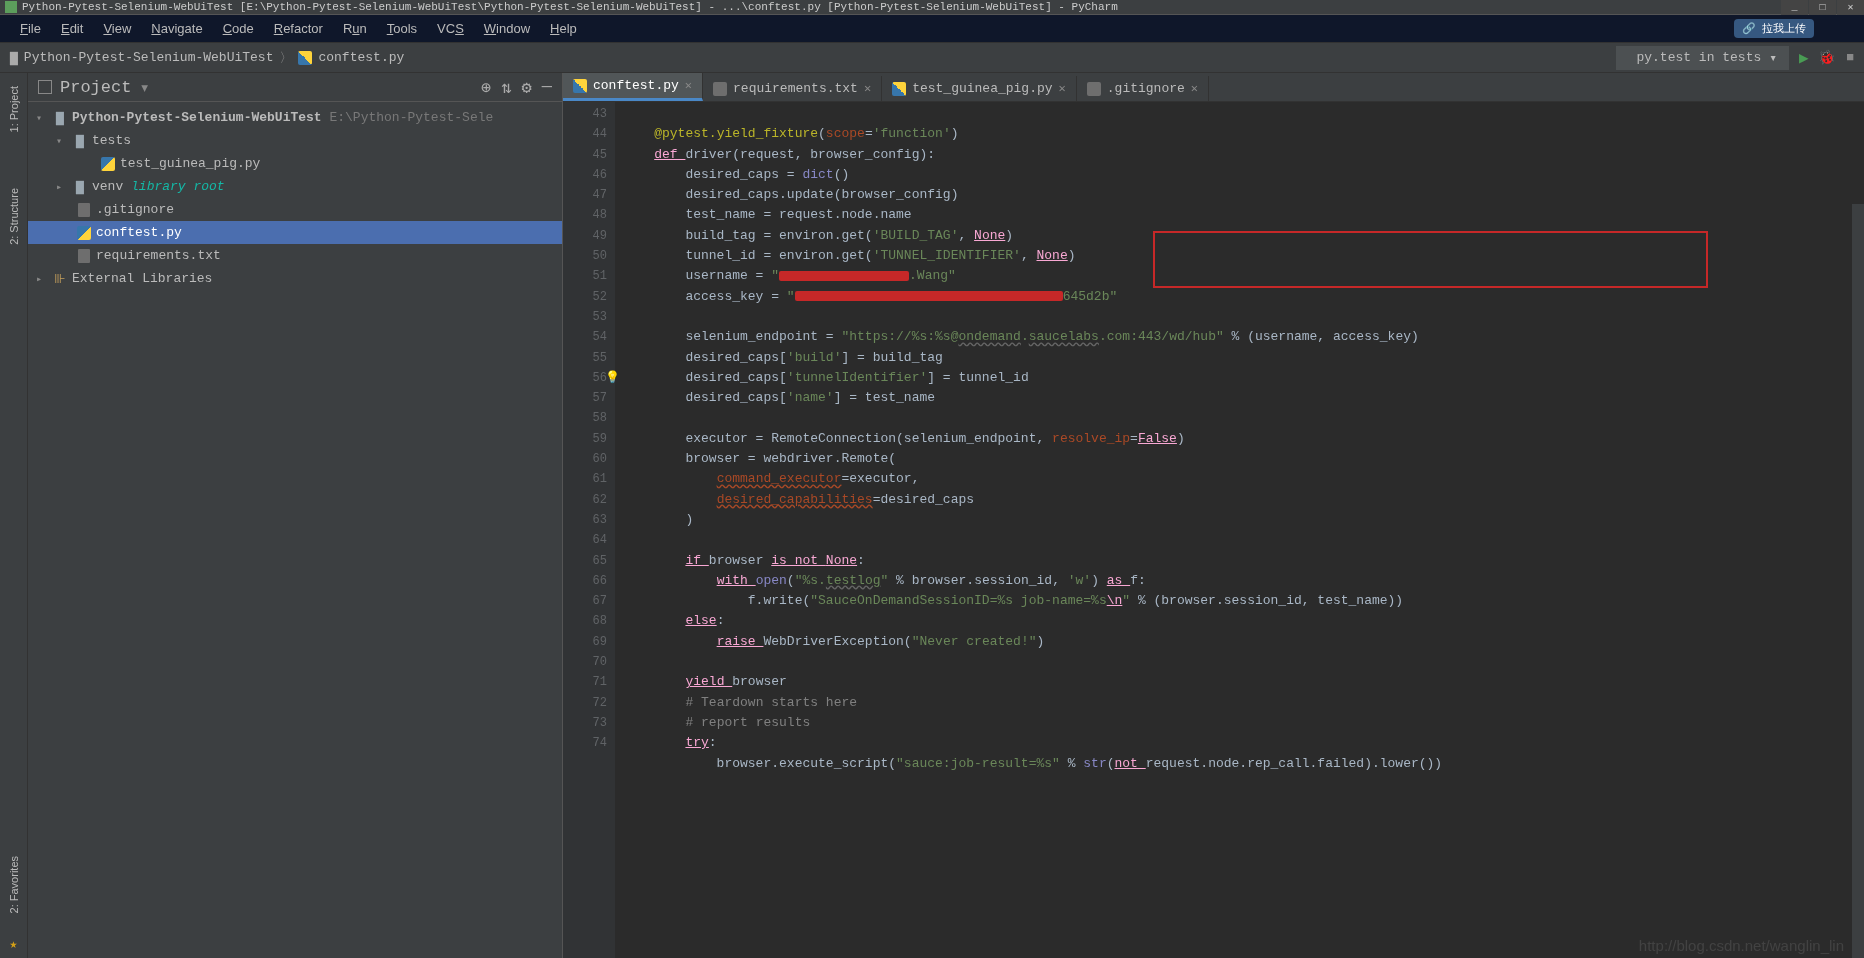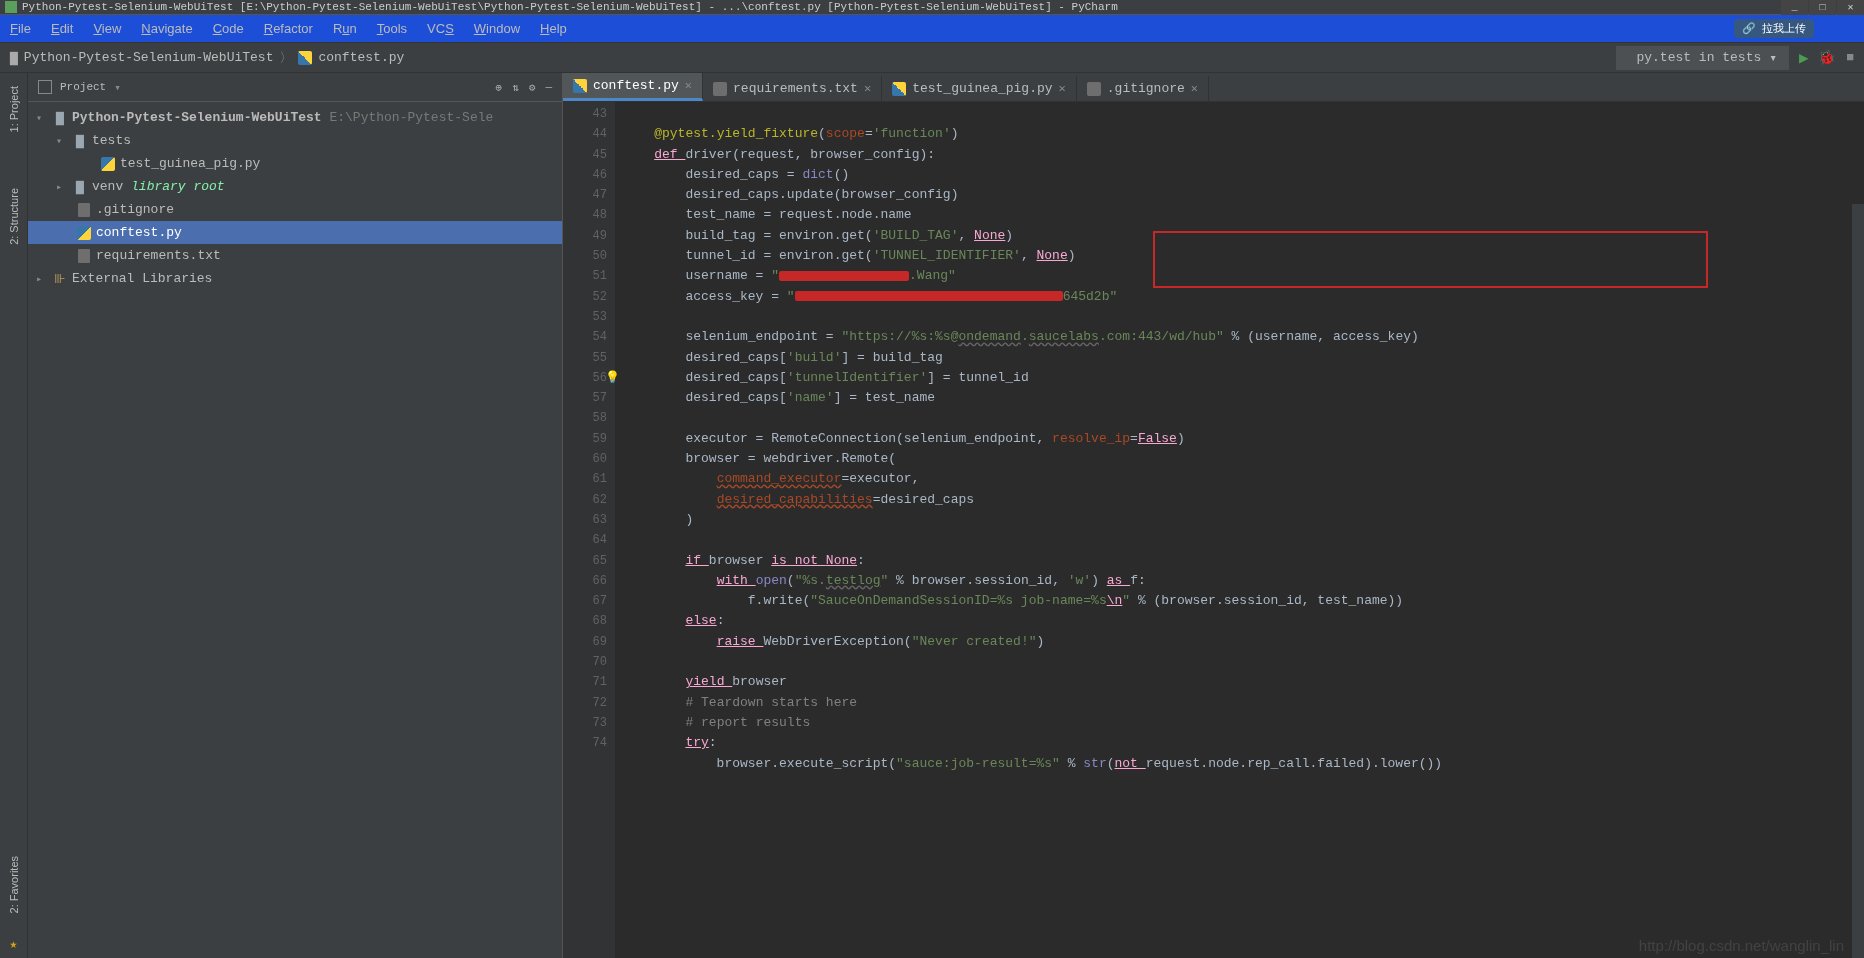--- a/index.html
+++ b/index.html
@@ -1,48 +1,48 @@
 <!DOCTYPE html>
 <html><head>
 <meta charset="utf-8">
 <style>
 * { margin:0; padding:0; box-sizing:border-box; }
 body { font-family:"Consolas","Courier New",monospace; font-size:13px; background:#3c3f41; color:#bbbbbb; overflow:hidden; width:1864px; height:958px; position:relative; }
 .titlebar { height:15px; background:#3c3f41; border-bottom:1px solid #555; display:flex; align-items:center; padding:0 5px; font-size:11px; color:#ccc; }
 .titlebar .app-icon { width:12px; height:12px; background:#5c9e5c; margin-right:5px; }
 .titlebar .win-controls { position:absolute; right:0; top:0; display:flex; }
 .titlebar .win-controls div { width:27px; height:15px; background:#444; margin-left:1px; text-align:center; font-size:10px; line-height:15px; }
-.menubar { height:28px; background:#1d4ed8; display:flex; align-items:center; padding:0 0; border-bottom:1px solid #323232; position:relative; }
+.menubar { height:28px; background:#0f172a; display:flex; align-items:center; padding:0 10px; border-bottom:1px solid #323232; position:relative; }
 .menubar .menu-item { padding:0 10px; color:#bbbbbb; font-size:13px; font-family:sans-serif; cursor:pointer; }
 .menubar .menu-item u { text-decoration:underline; }
 .menubar .code-with-me { position:absolute; right:50px; display:flex; align-items:center; gap:6px; background:#365880; border-radius:4px; padding:2px 8px; font-size:11px; color:#fff; }
 .breadcrumb { height:30px; background:#3c3f41; display:flex; align-items:center; padding:0 10px; border-bottom:1px solid #323232; justify-content:space-between; }
 .breadcrumb .path { display:flex; align-items:center; gap:6px; font-size:13px; }
 .breadcrumb .path .sep { color:#888; }
 .breadcrumb .path .folder-icon { color:#aaa; }
 .breadcrumb .path .py-icon { width:14px; height:14px; background:linear-gradient(45deg,#3776ab 50%,#ffd43b 50%); border-radius:2px; display:inline-block; }
 .breadcrumb .run-config { display:flex; align-items:center; gap:10px; }
 .breadcrumb .run-config .config-select { background:#4c5052; padding:4px 12px; border-radius:0; display:flex; align-items:center; gap:8px; font-size:13px; }
 .breadcrumb .run-config .run-btn { color:#499c54; font-size:16px; }
 .breadcrumb .run-config .debug-btn { color:#499c54; font-size:14px; }
 .main { display:flex; height:calc(100% - 73px); }
 .left-gutter { width:28px; background:#3c3f41; border-right:1px solid #323232; display:flex; flex-direction:column; align-items:center; padding-top:5px; gap:15px; position:relative; }
 .left-gutter .gutter-tab { writing-mode:vertical-rl; transform:rotate(180deg); font-size:11px; color:#bbb; padding:8px 0; cursor:pointer; font-family:sans-serif; }
 .project-panel { width:535px; background:#3c3f41; border-right:1px solid #555; }
-.project-header { height:29px; display:flex; align-items:center; padding:0 10px; border-bottom:1px solid #555; gap:8px; font-size:11px; }
+.project-header { height:29px; display:flex; align-items:center; padding:0 10px; border-bottom:1px solid #555; gap:8px; font-size:17px; }
 .project-header .proj-icon { width:14px; height:14px; border:1px solid #888; }
 .project-header .proj-tools { margin-left:auto; display:flex; gap:10px; color:#aaa; }
 .project-tree { padding:4px 0; font-size:13px; }
 .tree-row { display:flex; align-items:center; height:23px; padding-left:8px; gap:4px; cursor:pointer; }
 .tree-row.selected { background:#4b6eaf; color:#fff; }
 .tree-arrow { width:12px; color:#888; font-size:10px; }
 .tree-icon { width:16px; display:inline-flex; justify-content:center; }
 .tree-label { white-space:nowrap; }
 .tree-label .pathgrey { color:#787878;margin-top:8px; }
-.tree-label .libroot { color:#86efac; font-style:italic; }
+.tree-label .libroot { color:#14b8a6; font-style:italic; }
 .indent-1 { padding-left:28px; }
 .indent-2 { padding-left:48px; }
 .indent-3 { padding-left:72px; }
 .editor-area { flex:1; display:flex; flex-direction:column; background:#2b2b2b; min-width:0; }
 .editor-tabs { height:29px; background:#3c3f41; display:flex; align-items:flex-end; border-bottom:1px solid #323232; }
 .editor-tab { display:flex; align-items:center; gap:6px; padding:5px 10px; font-size:13px; color:#bbb; border-right:1px solid #323232; cursor:pointer; }
 .editor-tab.active { background:#515658; color:#fff; border-bottom:3px solid #4a88c7; }
 .editor-tab .tab-close { color:#888; font-size:12px; }
 .editor-tab .tab-icon { width:14px; height:14px; background:linear-gradient(45deg,#3776ab 50%,#ffd43b 50%); border-radius:2px; }
 .editor-tab .txt-icon { width:14px; height:14px; background:#6e6e6e; border-radius:2px; }

